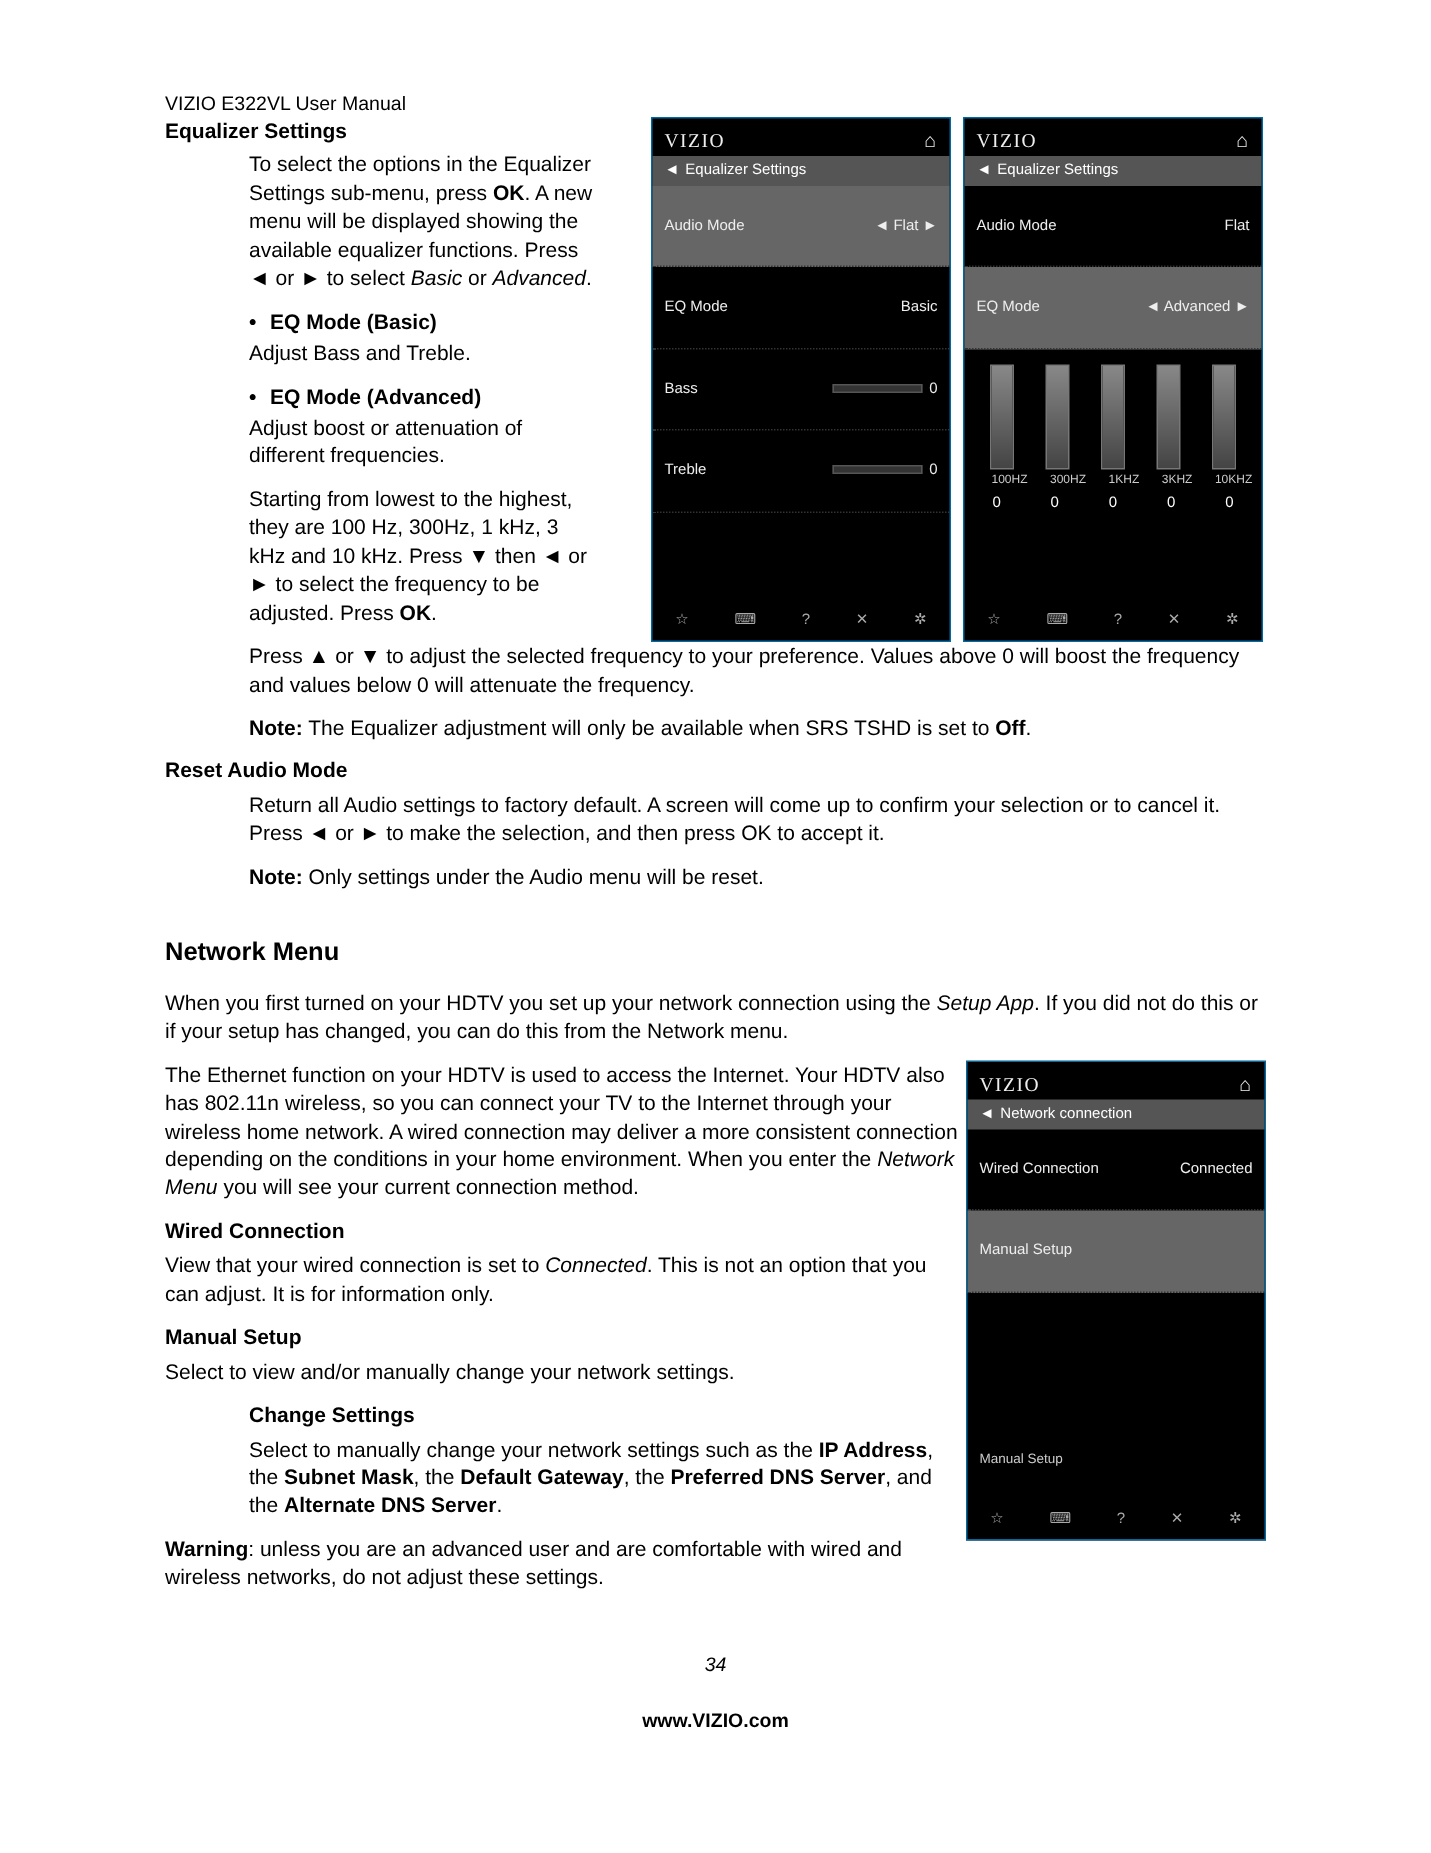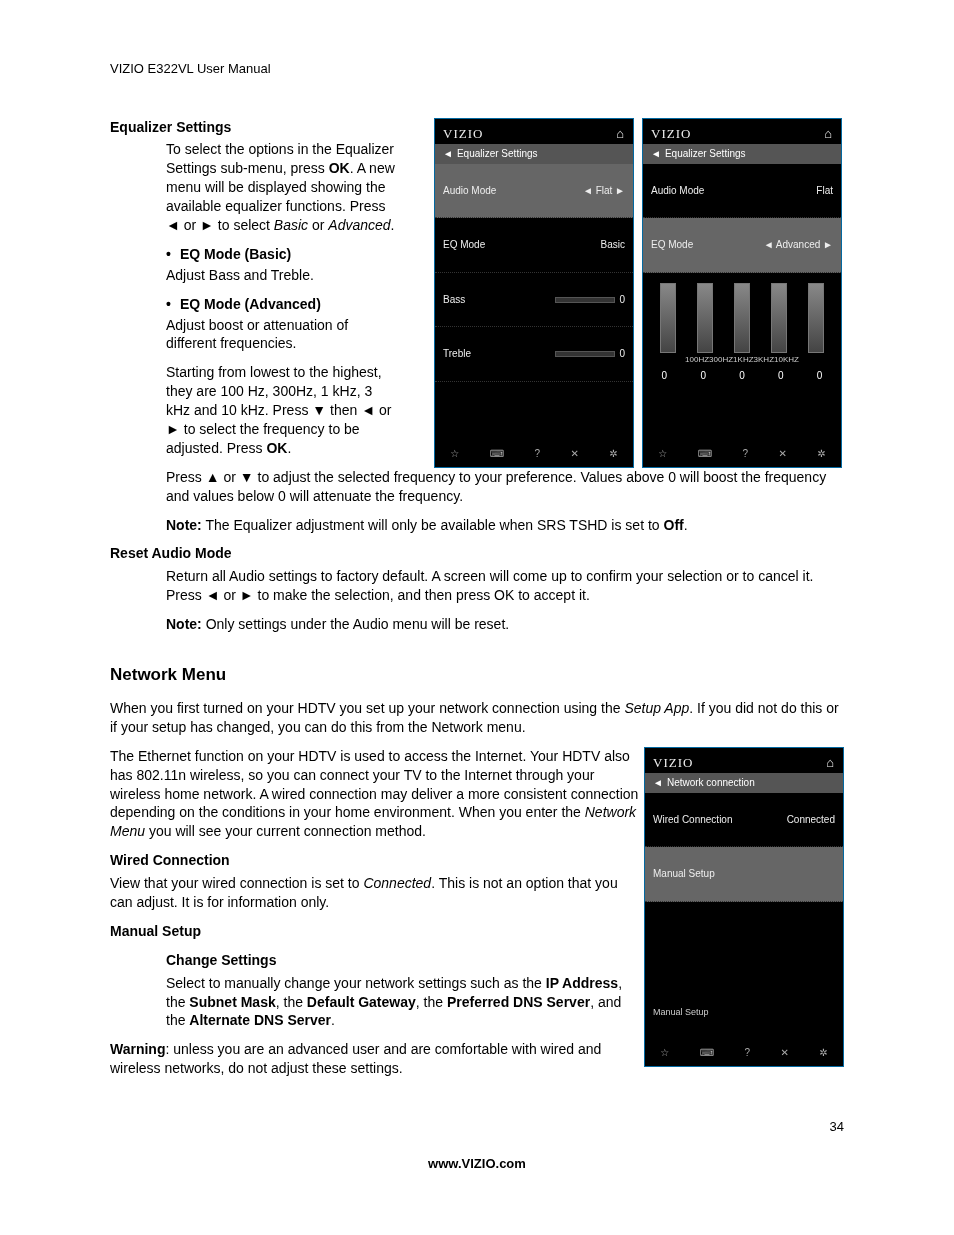--- a/index.html
+++ b/index.html
@@ -1,42 +1,42 @@
 <!DOCTYPE html>
 <html><head>
 <meta charset="utf-8">
 <style>
   * { box-sizing: border-box; margin: 0; padding: 0; }
   body { font-family: Arial, Helvetica, sans-serif; font-size: 14px; background: #fff; color: #000; width: 954px; padding: 60px 110px 40px 110px; line-height: 1.35; }
-  .header { font-size: 13px; margin-bottom: 40px; }
+  .header { font-size: 13px; }
   .h2 { font-weight: bold; font-size: 14px; margin-bottom: 4px; }
   .h1 { font-weight: bold; font-size: 17px; margin: 30px 0 12px 0; }
   .para { margin-bottom: 10px; }
   .indent { padding-left: 56px; }
   .bullet-row { padding-left: 70px; position: relative; margin-bottom: 2px; font-weight: bold; }
   .bullet-row::before { content: "•"; position: absolute; left: 56px; }
   .top-wrap { overflow: hidden; }
   .top-text { width: 290px; float: left; }
   .screens { float: right; width: 410px; display: flex; gap: 8px; }
   .scr { width: 200px; height: 350px; background: #000; color: #eee; font-size: 10px; border: 1px solid #0369a1; position: relative; }
   .scr-brand { font-family: serif; letter-spacing: 1px; font-size: 13px; padding: 6px 8px 2px 8px; display: flex; justify-content: space-between; align-items: center; }
   .scr-sub { background: #555; color: #fff; font-size: 10px; padding: 3px 8px; display: flex; align-items: center; gap: 4px; }
   .scr-row { display: flex; justify-content: space-between; padding: 20px 8px; border-bottom: 1px dotted #333; }
   .scr-row.sel { background: #666; }
   .sldr { display: inline-block; width: 60px; height: 6px; background: #333; border: 1px solid #555; margin-right: 4px; vertical-align: middle; }
   .eq-bars { display: flex; justify-content: space-around; padding: 6px 6px 0 6px; height: 80px; align-items: flex-end; }
   .eq-bar { width: 16px; height: 70px; background: linear-gradient(#888,#444); border: 1px solid #777; }
-  .eq-lbls { display: flex; justify-content: center; font-size: 8px; padding: 2px 18px; color: #ccc; }
+  .eq-lbls { display: flex; justify-content: flex-start; font-size: 8px; padding: 2px 18px; color: #ccc; gap: 15px; }
   .eq-vals { display: flex; justify-content: space-around; font-size: 10px; padding: 2px 2px; color: #fff; }
   .footbar { position: absolute; bottom: 6px; left: 0; right: 0; display: flex; justify-content: space-around; font-size: 10px; color: #aaa; }
   .net-wrap { overflow: hidden; }
   .net-text { float: left; width: 530px; }
   .net-scr { float: right; width: 200px; height: 320px; }
   .clr { clear: both; }
-  .pageno { text-align: right; margin-top: 30px; font-size: 13px; }
+  .pageno { text-align: center; margin-top: 30px; font-size: 13px; font-style: italic; }
   .site { text-align: center; font-weight: bold; font-size: 13px; margin-top: 19px; }
   .tri { font-size: 10px; }
   .manual-foot { position: absolute; bottom: 48px; left: 8px; font-size: 9px; color: #ccc; }
   .ital { font-style: italic; }
 </style>
 </head>
 <body>
 
 <div class="header">VIZIO E322VL User Manual</div>
 
@@ -150,20 +150,21 @@
 
 <div class="h1">Network Menu</div>
 <div class="para"><span>When you first turned on your HDTV you set up your network connection using the </span><span class="ital">Setup App</span><span>. If you did not do this or if your setup has changed, you can do this from the Network menu.</span></div>
 
 <div class="net-wrap">
   <div class="net-text">
     <div class="para"><span>The Ethernet function on your HDTV is used to access the Internet. Your HDTV also has 802.11n wireless, so you can connect your TV to the Internet through your wireless home network. A wired connection may deliver a more consistent connection depending on the conditions in your home environment. When you enter the </span><span class="ital">Network Menu</span><span> you will see your current connection method.</span></div>
     <div class="h2" style="margin-top:10px">Wired Connection</div>
     <div class="para"><span>View that your wired connection is set to </span><span class="ital">Connected</span><span>. This is not an option that you can adjust. It is for information only.</span></div>
     <div class="h2" style="margin-top:10px">Manual Setup</div>
+    <div class="para">Select to view and/or manually change your network settings.</div>
     <div class="h2 indent" style="margin-top:10px">Change Settings</div>
     <div class="para indent">
       <span>Select to manually change your network settings such as the </span><b>IP Address</b><span>, the </span><b>Subnet Mask</b><span>, the </span><b>Default Gateway</b><span>, the </span><b>Preferred DNS Server</b><span>, and the </span><b>Alternate DNS Server</b><span>.</span>
     </div>
     <div class="para"><b>Warning</b><span>: unless you are an advanced user and are comfortable with wired and wireless networks, do not adjust these settings.</span></div>
   </div>
 
   <div class="scr net-scr">
     <div class="scr-brand">
         <span>VIZIO</span>

